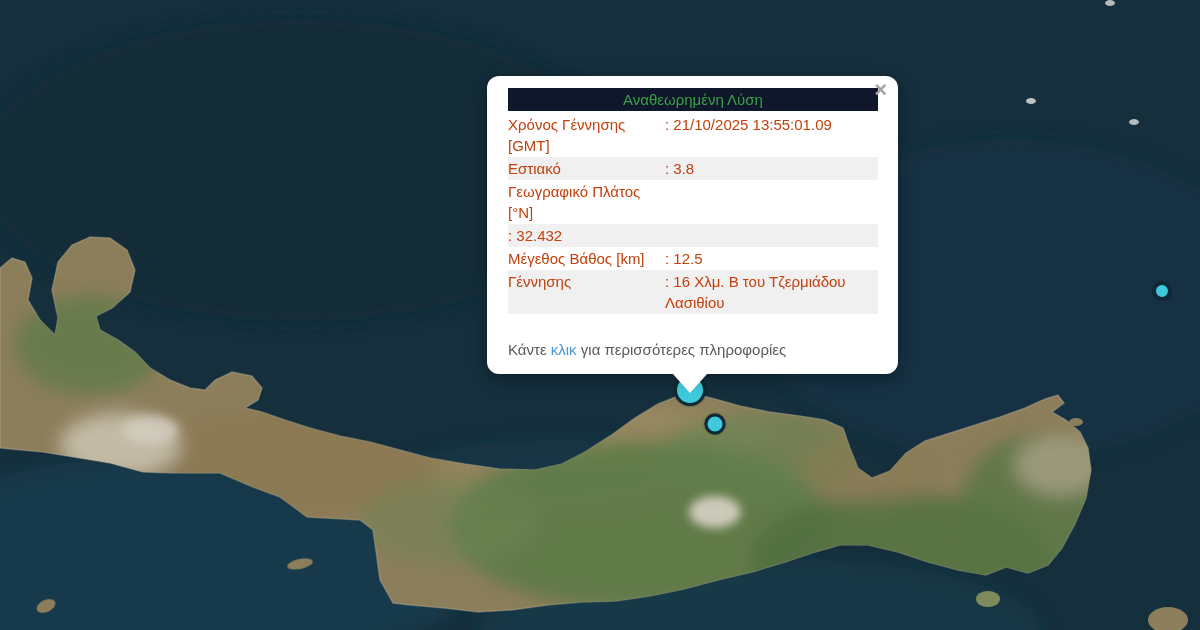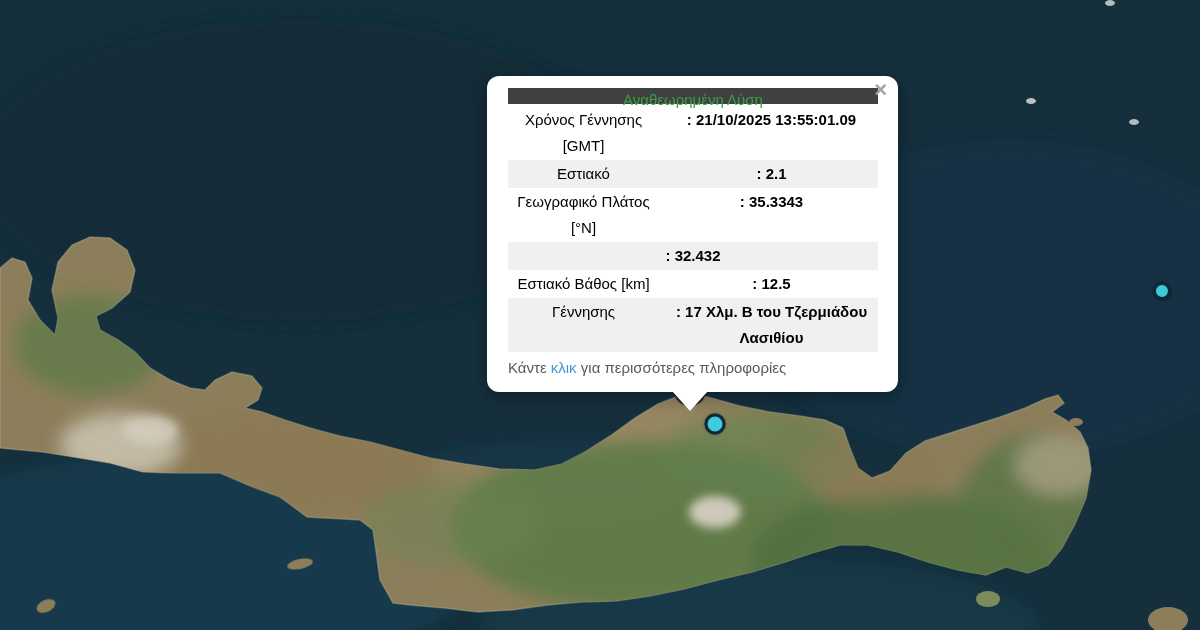--- a/index.html
+++ b/index.html
@@ -23,29 +23,29 @@
     background:#ffffff;border-radius:12px;
     padding:12px 20px 8px 21px;
     box-shadow:0 4px 16px rgba(0,0,0,.35);
   }
   .popup-close{
     position:absolute;top:3px;right:11px;
     color:#a3a3a3;font-size:22px;line-height:22px;cursor:pointer;
     font-weight:bold;
   }
   .popup-title{
-    background:#404040;color:#3aa048;text-align:center;
-    font-size:15px;height:16px;line-height:23px;margin-bottom:2px;
+    background:#0f172a;color:#3aa048;text-align:center;
+    font-size:15px;height:23px;line-height:23px;margin-bottom:2px;
   }
   .popup-rows{width:100%;}
-  .row{display:flex;font-size:15px;color:#000000;line-height:26px;padding:1px 0;text-align:center;}
+  .row{display:flex;font-size:15px;color:#c2410c;line-height:21px;padding:1px 0;}
   .row:nth-child(even){background:#f0f0f0;}
   .row .lbl{width:157px;flex:none;padding-right:6px;box-sizing:border-box;}
-  .row .val{flex:1;font-weight:bold;}
-  .popup-footer{font-size:15px;color:#5a5a5a;line-height:21px;padding:5px 0 6px 0;}
+  .row .val{flex:1;}
+  .popup-footer{font-size:15px;color:#5a5a5a;line-height:21px;padding:5px 0 6px 0;margin-top:20px;}
   .popup-footer a{color:#4698d2;text-decoration:none;cursor:pointer;}
   .popup-tail{
     position:absolute;left:185px;bottom:-19px;width:0;height:0;
     border-left:18px solid transparent;border-right:18px solid transparent;
     border-top:20px solid #ffffff;
   }
 </style>
 </head>
 <body>
 
@@ -115,35 +115,34 @@
   <div class="popup">
     <div class="popup-close">×</div>
     <div class="popup-title">Αναθεωρημένη Λύση</div>
     <div class="popup-rows">
         <div class="row">
           <div class="lbl">Χρόνος Γέννησης [GMT]</div>
           <div class="val">: 21/10/2025 13:55:01.09</div>
         </div>
         <div class="row">
           <div class="lbl">Εστιακό</div>
-          <div class="val">: 2.1</div>
+          <div class="val">: 3.8</div>
         </div>
         <div class="row">
           <div class="lbl">Γεωγραφικό Πλάτος [°N]</div>
-          <div class="val">: 35.3343</div>
         </div>
         <div class="row">
           <div class="val">: 32.432</div>
         </div>
         <div class="row">
-          <div class="lbl">Εστιακό Βάθος [km]</div>
+          <div class="lbl">Μέγεθος Βάθος [km]</div>
           <div class="val">: 12.5</div>
         </div>
         <div class="row">
           <div class="lbl">Γέννησης</div>
-          <div class="val">: 17 Χλμ. Β του Τζερμιάδου Λασιθίου</div>
+          <div class="val">: 16 Χλμ. Β του Τζερμιάδου Λασιθίου</div>
         </div>
       </div>
     <div class="popup-footer"><span>Κάντε </span><a>κλικ</a><span> για περισσότερες πληροφορίες</span></div>
     <div class="popup-tail"></div>
   </div>
 
 </div>
 
 </body></html>

